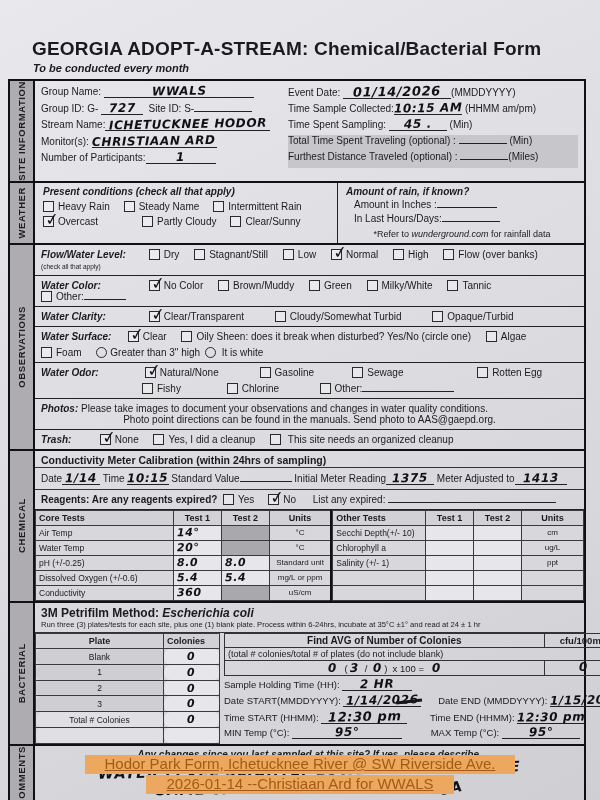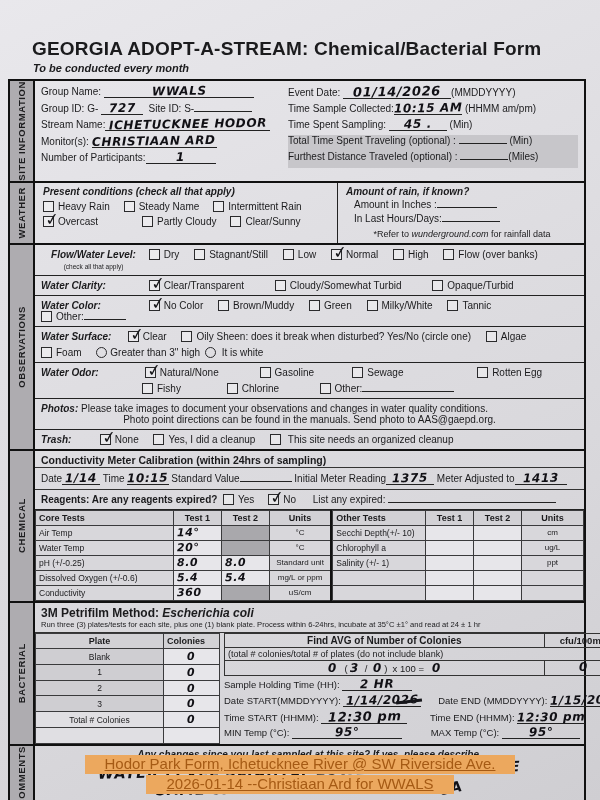--- a/index.html
+++ b/index.html
@@ -69,21 +69,21 @@
   .weather-left { flex: 1.25; padding: 3px 4px 4px 8px; }
   .weather-right { flex: 1; border-left: 1.5px solid #222; padding: 3px 6px 4px 8px; }
   .cond-row { margin-top: 4px; display: flex; gap: 14px; }
   .cond-item { white-space: nowrap; }
   .rain-note { font-size: 9px; margin-top: 5px; text-align: center; }
 
   
   .obs-row { border-bottom: 1.5px solid #222; padding: 4px 6px; font-size: 10px; }
   .obs-row:last-child { border-bottom: none; }
   .obs-inline { display: inline-block; margin-right: 12px; white-space: nowrap; }
-  .flow-label-wrap { display: inline-block; vertical-align: top; width: 105px; text-align: center; }
+  .flow-label-wrap { display: inline-block; vertical-align: top; width: 105px; }
   .tiny { font-size: 6.5px; }
 
   
   .chem-title { font-size: 10.5px; font-weight: bold; padding: 3px 0 1px 6px; border-bottom: 1px solid #333; }
   .cal-line { font-size: 10px; padding: 4px 6px; border-bottom: 1px solid #333; white-space: nowrap; }
   .reag-line { font-size: 10px; padding: 4px 6px; border-bottom: 1.5px solid #222; white-space: nowrap; }
   .tables-wrap { display: flex; }
   table { border-collapse: collapse; font-size: 8.5px; }
   .core-table { flex: 1.18; border-right: 2.5px solid #111; }
   .other-table { flex: 1; }
@@ -96,21 +96,21 @@
   td.units { text-align: center; background: #d8d7db; font-size: 8px; width: 62px; }
   td .hw { font-size: 11px; }
 
   
   .bact-head { padding: 3px 6px 1px 6px; border-bottom: 1px solid #333; }
   .bact-title { font-size: 12px; font-weight: bold; }
   .bact-title .species { font-style: italic; }
   .bact-note { font-size: 7.6px; padding-bottom: 2px; }
   .bact-body { display: flex; font-size: 9.5px; }
   .plate-table { width: 185px; min-width: 185px; }
-  .plate-table td, .plate-table th { height: 14.5px; }
+  .plate-table td, .plate-table th { height: 14.5px; border-radius: 7px; }
   .plate-table .pname { background: #cfced2; text-align: center; width: 128px; }
   .plate-table .pval { text-align: center; background: #e7e6ea; }
   .bact-right { flex: 1; padding: 0 4px 2px 4px; }
   .avg-box { border: 1px solid #333; display: flex; }
   .avg-title { flex: 1; text-align: center; font-weight: bold; font-size: 10px; padding: 1px 0; }
   .cfu-cell { width: 78px; border-left: 1px solid #333; text-align: center; font-weight: bold; font-size: 9.5px; display:flex; align-items:center; justify-content:center;}
   .avg-sub { font-size: 9px; border: 1px solid #333; border-top: none; padding: 1px 3px; }
   .formula-row { display: flex; border: 1px solid #333; border-top: none; }
   .formula-main { flex: 1; text-align: center; padding: 1px 0; }
   .formula-cfu { width: 78px; border-left: 1px solid #333; text-align: center; }
@@ -199,33 +199,33 @@
         <div class="obs-row">
           <span class="flow-label-wrap"><span class="bi">Flow/Water Level:</span><br><span class="tiny">(check all that apply)</span></span>
           <span class="obs-inline"><span class="cb" data-checked="false"></span><span>Dry</span></span>
           <span class="obs-inline"><span class="cb" data-checked="false"></span><span>Stagnant/Still</span></span>
           <span class="obs-inline"><span class="cb" data-checked="false"></span><span>Low</span></span>
           <span class="obs-inline"><span class="cb" data-checked="true"></span><span>Normal</span></span>
           <span class="obs-inline"><span class="cb" data-checked="false"></span><span>High</span></span>
           <span class="obs-inline"><span class="cb" data-checked="false"></span><span>Flow (over banks)</span></span>
         </div>
         <div class="obs-row">
-          <span class="bi obs-inline" style="width:93px">Water Clarity:</span>
-          <span class="obs-inline" style="margin-right:28px"><span class="cb" data-checked="true"></span><span>Clear/Transparent</span></span>
-          <span class="obs-inline" style="margin-right:28px"><span class="cb" data-checked="false"></span><span>Cloudy/Somewhat Turbid</span></span>
-          <span class="obs-inline"><span class="cb" data-checked="false"></span><span>Opaque/Turbid</span></span>
-        </div>
-        <div class="obs-row">
           <span class="bi obs-inline" style="width:93px">Water Color:</span>
           <span class="obs-inline"><span class="cb" data-checked="true"></span><span>No Color</span></span>
           <span class="obs-inline"><span class="cb" data-checked="false"></span><span>Brown/Muddy</span></span>
           <span class="obs-inline"><span class="cb" data-checked="false"></span><span>Green</span></span>
           <span class="obs-inline"><span class="cb" data-checked="false"></span><span>Milky/White</span></span>
           <span class="obs-inline"><span class="cb" data-checked="false"></span><span>Tannic</span></span>
           <span class="obs-inline"><span class="cb" data-checked="false"></span><span>Other:</span><span class="uline" style="min-width:42px"></span></span>
+        </div>
+        <div class="obs-row">
+          <span class="bi obs-inline" style="width:93px">Water Clarity:</span>
+          <span class="obs-inline" style="margin-right:28px"><span class="cb" data-checked="true"></span><span>Clear/Transparent</span></span>
+          <span class="obs-inline" style="margin-right:28px"><span class="cb" data-checked="false"></span><span>Cloudy/Somewhat Turbid</span></span>
+          <span class="obs-inline"><span class="cb" data-checked="false"></span><span>Opaque/Turbid</span></span>
         </div>
         <div class="obs-row">
           <div>
             <span class="bi obs-inline" style="width:80px;margin-right:4px">Water Surface:</span>
             <span class="obs-inline"><span class="cb" data-checked="true"></span><span>Clear</span></span>
             <span class="obs-inline"><span class="cb" data-checked="false"></span><span>Oily Sheen: does it break when disturbed? Yes/No (circle one)</span></span>
             <span class="obs-inline" style="margin-right:0"><span class="cb" data-checked="false"></span><span>Algae</span></span>
           </div>
           <div style="margin-top:5px">
             <span class="obs-inline"><span class="cb" data-checked="false"></span><span>Foam</span></span>

